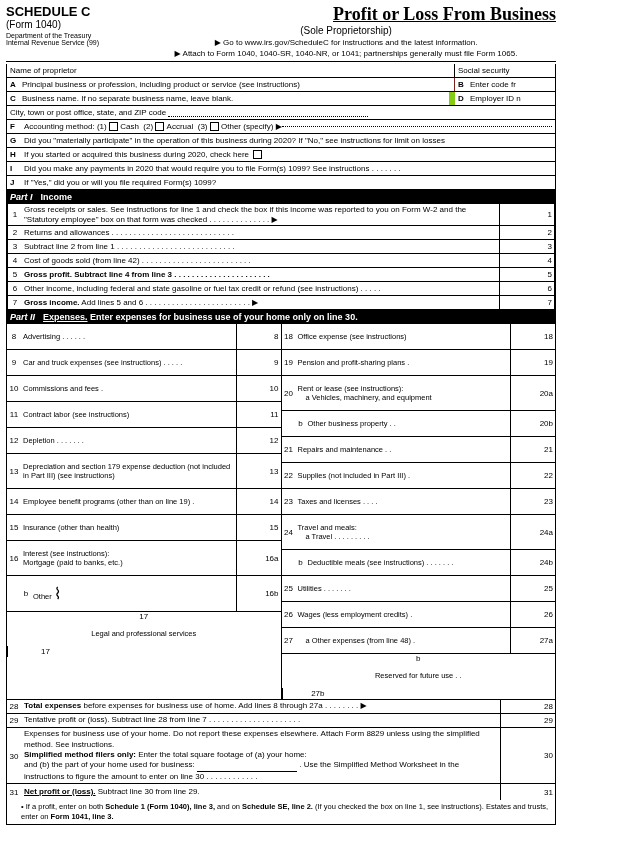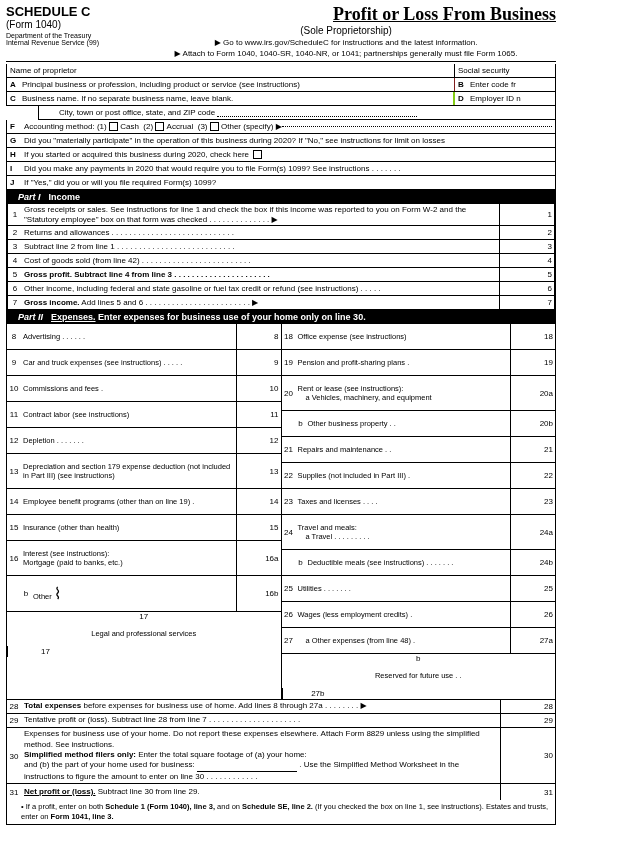--- a/index.html
+++ b/index.html
@@ -90,21 +90,21 @@
     
     .cd-row {
       display: flex;
       border: 1px solid black;
       border-top: none;
     }
     .c-cell {
       flex: 1;
       padding: 2px 3px;
       font-size: 8px;
-      border-right: 2px solid #84cc16;
+      border-right: 6px solid #84cc16;
     }
     .d-cell {
       width: 100px;
       padding: 2px 3px;
       font-size: 8px;
     }
     
     .e-row {
       border: 1px solid black;
       border-top: none;
@@ -143,21 +143,21 @@
       border: 1px solid black;
       display: inline-block;
       flex-shrink: 0;
     }
     
     .part-header {
       background: black;
       color: white;
       font-size: 9px;
       font-weight: bold;
-      padding: 2px 12px;
+      padding: 2px 4px;
       display: flex;
       align-items: center;
       gap: 8px;
     }
     .part-label {
       font-style: italic;
     }
     
     .numbered-row {
       display: flex;
@@ -298,21 +298,21 @@
     <div class="c-cell">
       <span class="row-label">C</span>
       <span>Business name. If no separate business name, leave blank.</span>
     </div>
     <div class="d-cell">
       <span class="row-label bold">D</span>
       <span>Employer ID n</span>
     </div>
   </div>
 
-  <div style="border:1px solid black;border-top:none;padding:2px 20px;font-size:8px;margin-left:32px;">
+  <div style="border:1px solid black;border-top:none;padding:2px 3px;font-size:8px;">
     <span>City, town or post office, state, and ZIP code</span>
     <span class="dotted-line2"></span>
   </div>
 
   <div class="simple-row">
     <span class="row-label">F</span>
     <span>Accounting method:</span>&nbsp;
     <span>(1)</span>&nbsp;
     <span class="checkbox"></span>&nbsp;
     <span>Cash</span>&nbsp;&nbsp;

